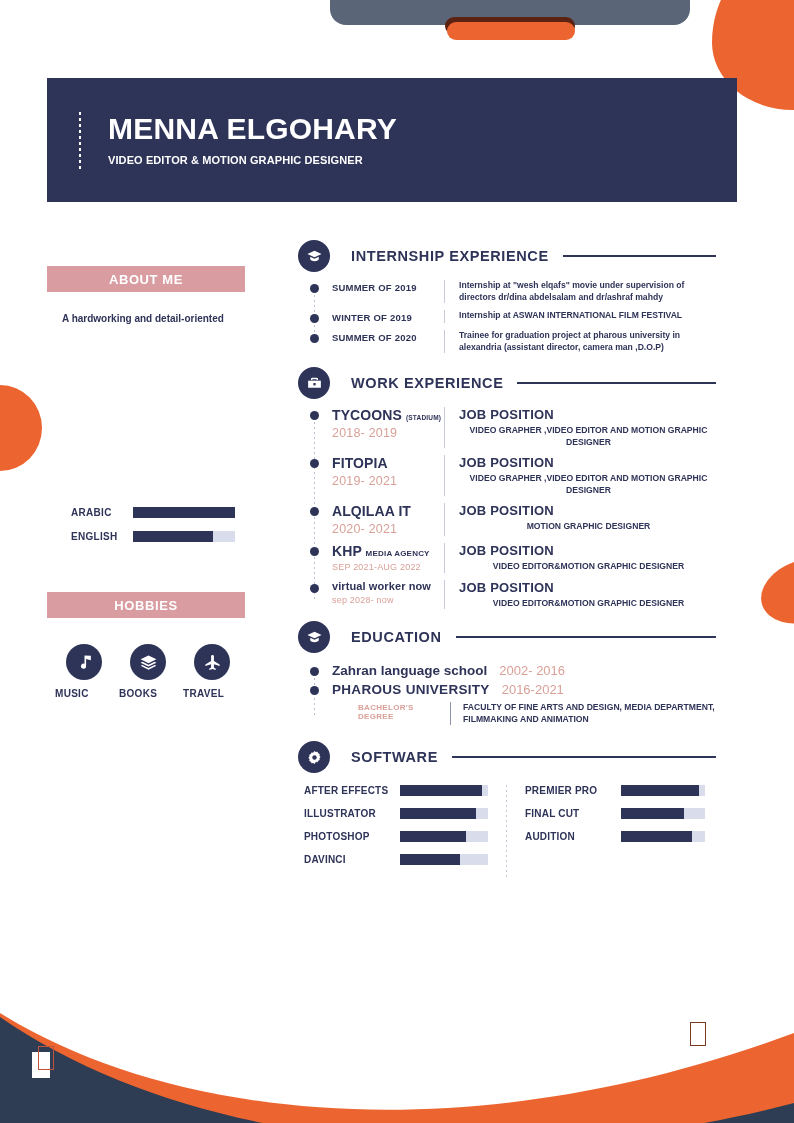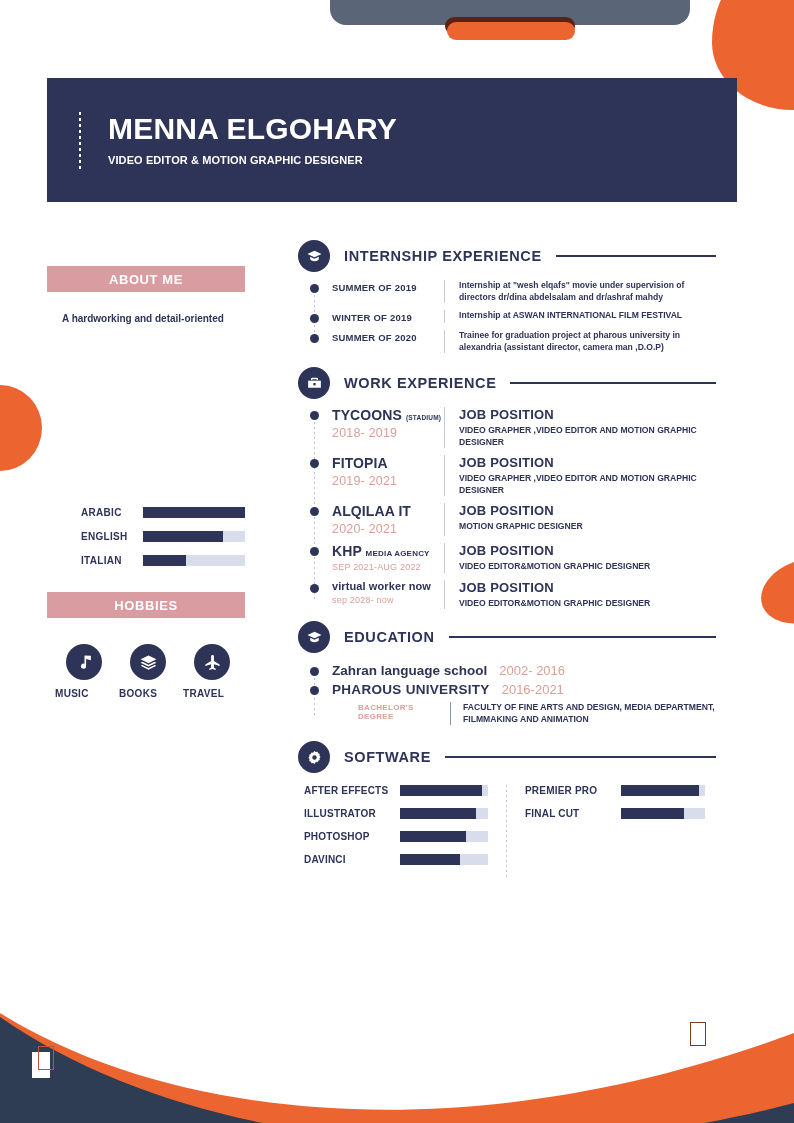--- a/index.html
+++ b/index.html
@@ -136,21 +136,21 @@
     overflow: hidden;
     font-size: 10px;
     font-weight: bold;
     line-height: 14px;
     color: #2e3358;
   }
 
   
   #languages {
     position: absolute;
-    left: 81px; top: 500px;
+    left: 71px; top: 500px;
     width: 170px;
   }
   .lang-row {
     display: flex;
     align-items: center;
     height: 24px;
   }
   .lang-label {
     width: 62px;
     font-size: 10px;
@@ -211,21 +211,21 @@
     width: 32px; height: 32px;
     border-radius: 50%;
     background: #2e3358;
     display: flex;
     align-items: center;
     justify-content: center;
     flex: 0 0 auto;
   }
   .section-icon svg { width: 17px; height: 17px; fill: #ffffff; }
   .section-title {
-    margin-left: 14px;
+    margin-left: 21px;
     font-size: 14.5px;
     font-weight: bold;
     letter-spacing: 0.6px;
     color: #2e3358;
     white-space: nowrap;
   }
   .section-rule {
     flex: 1 1 auto;
     height: 1.5px;
     background: #2e3358;
@@ -311,20 +311,21 @@
     font-weight: bold;
     color: #2e3358;
     letter-spacing: 0.2px;
   }
   .work-detail {
     margin-top: 3px;
     font-size: 8.6px;
     font-weight: bold;
     line-height: 11.5px;
     color: #2e3358;
+    text-align: center;
   }
 
   
   .edu-row { margin-bottom: 4px; }
   .edu-line { display: flex; align-items: flex-start; }
   .edu-school {
     font-size: 13.5px;
     font-weight: bold;
     color: #2e3358;
   }
@@ -428,26 +429,20 @@
   <div class="lang-row">
     <div class="lang-label">ARABIC</div>
     <div class="lang-track">
       <div class="lang-fill" style="width: 100%;"></div>
     </div>
   </div>
   <div class="lang-row">
     <div class="lang-label">ENGLISH</div>
     <div class="lang-track">
       <div class="lang-fill" style="width: 78%;"></div>
-    </div>
-  </div>
-  <div class="lang-row">
-    <div class="lang-label">ITALIAN</div>
-    <div class="lang-track">
-      <div class="lang-fill" style="width: 42%;"></div>
     </div>
   </div>
 </div>
 
 <div class="side-heading" id="hobbies-heading">HOBBIES</div>
 
 <div id="hobbies">
   <div class="hobby">
     <div class="hobby-circle">
       <svg viewBox="0 0 24 24">
@@ -670,16 +665,22 @@
         <div class="sw-track wide">
           <div class="sw-fill" style="width: 93%;"></div>
         </div>
       </div>
       <div class="sw-row">
         <div class="sw-label">FINAL CUT</div>
         <div class="sw-track wide">
           <div class="sw-fill" style="width: 75%;"></div>
         </div>
       </div>
+      <div class="sw-row">
+        <div class="sw-label">AUDITION</div>
+        <div class="sw-track wide">
+          <div class="sw-fill" style="width: 85%;"></div>
+        </div>
+      </div>
     </div>
   </div>
 
 </div>
 
 </body></html>

